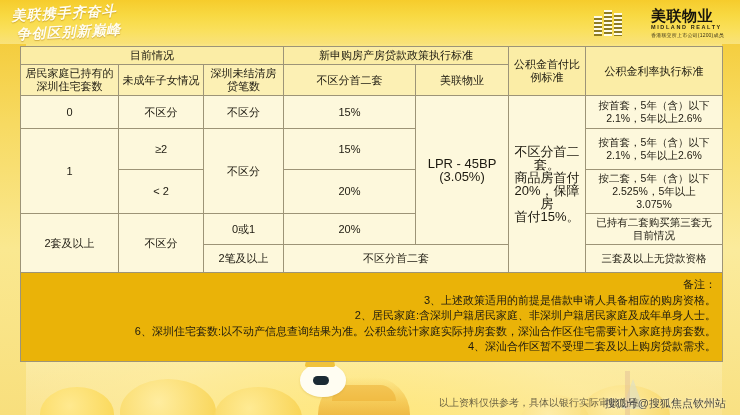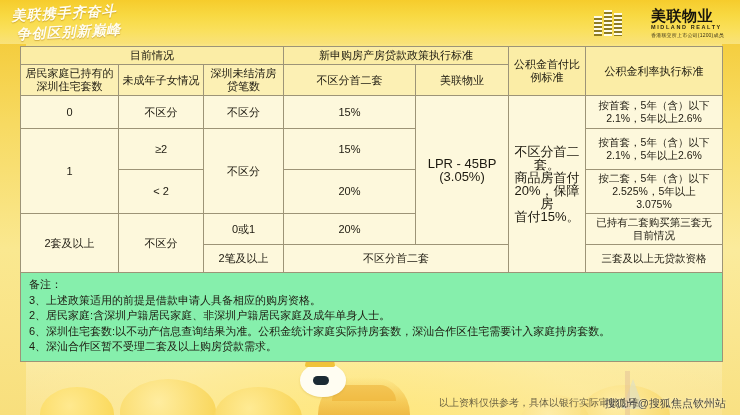--- a/index.html
+++ b/index.html
@@ -77,22 +77,22 @@
     border:1px solid #9d9477;
     text-align:center;vertical-align:middle;
     padding:2px 3px;font-weight:normal;line-height:13px;
   }
   thead td{background:#fcf0b4;font-size:11px;}
   thead tr:first-child td{background:#fbeda6;}
   tbody td{background:#fdf8dc;}
   .val{font-size:11px;}
   .tall{font-size:13px;}
   .note-cell{
-    text-align:left;padding:4px 6px 6px 8px;line-height:15.5px;
-    font-size:11px;background:#86efac;
+    text-align:right;padding:4px 6px 6px 8px;line-height:15.5px;
+    font-size:11px;background:#eab308;
   }
   .note-cell .nt{display:block;white-space:nowrap;}
   .wm{
     position:absolute;right:14px;bottom:4px;
     font-size:11px;color:#2a2a2a;opacity:.85;white-space:nowrap;
     font-weight:normal;
     text-shadow:0 0 2px rgba(255,255,255,.8);
   }
   .wm-faint{
     position:absolute;right:101px;bottom:5px;

